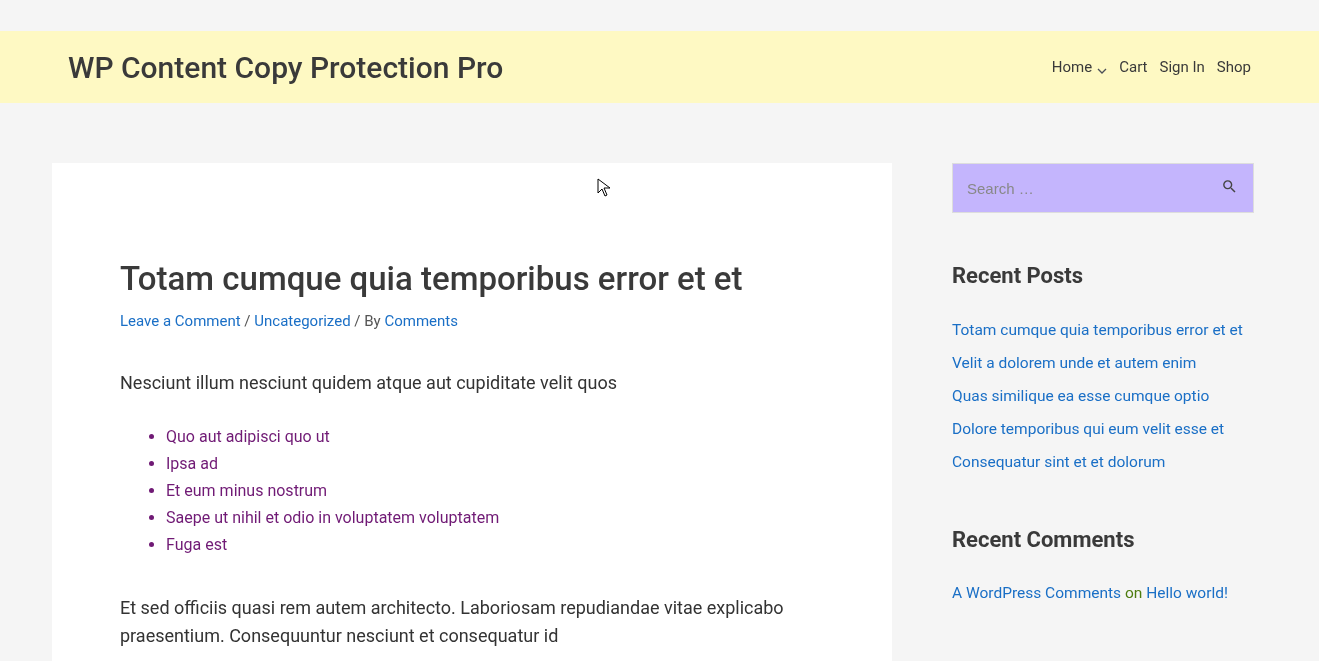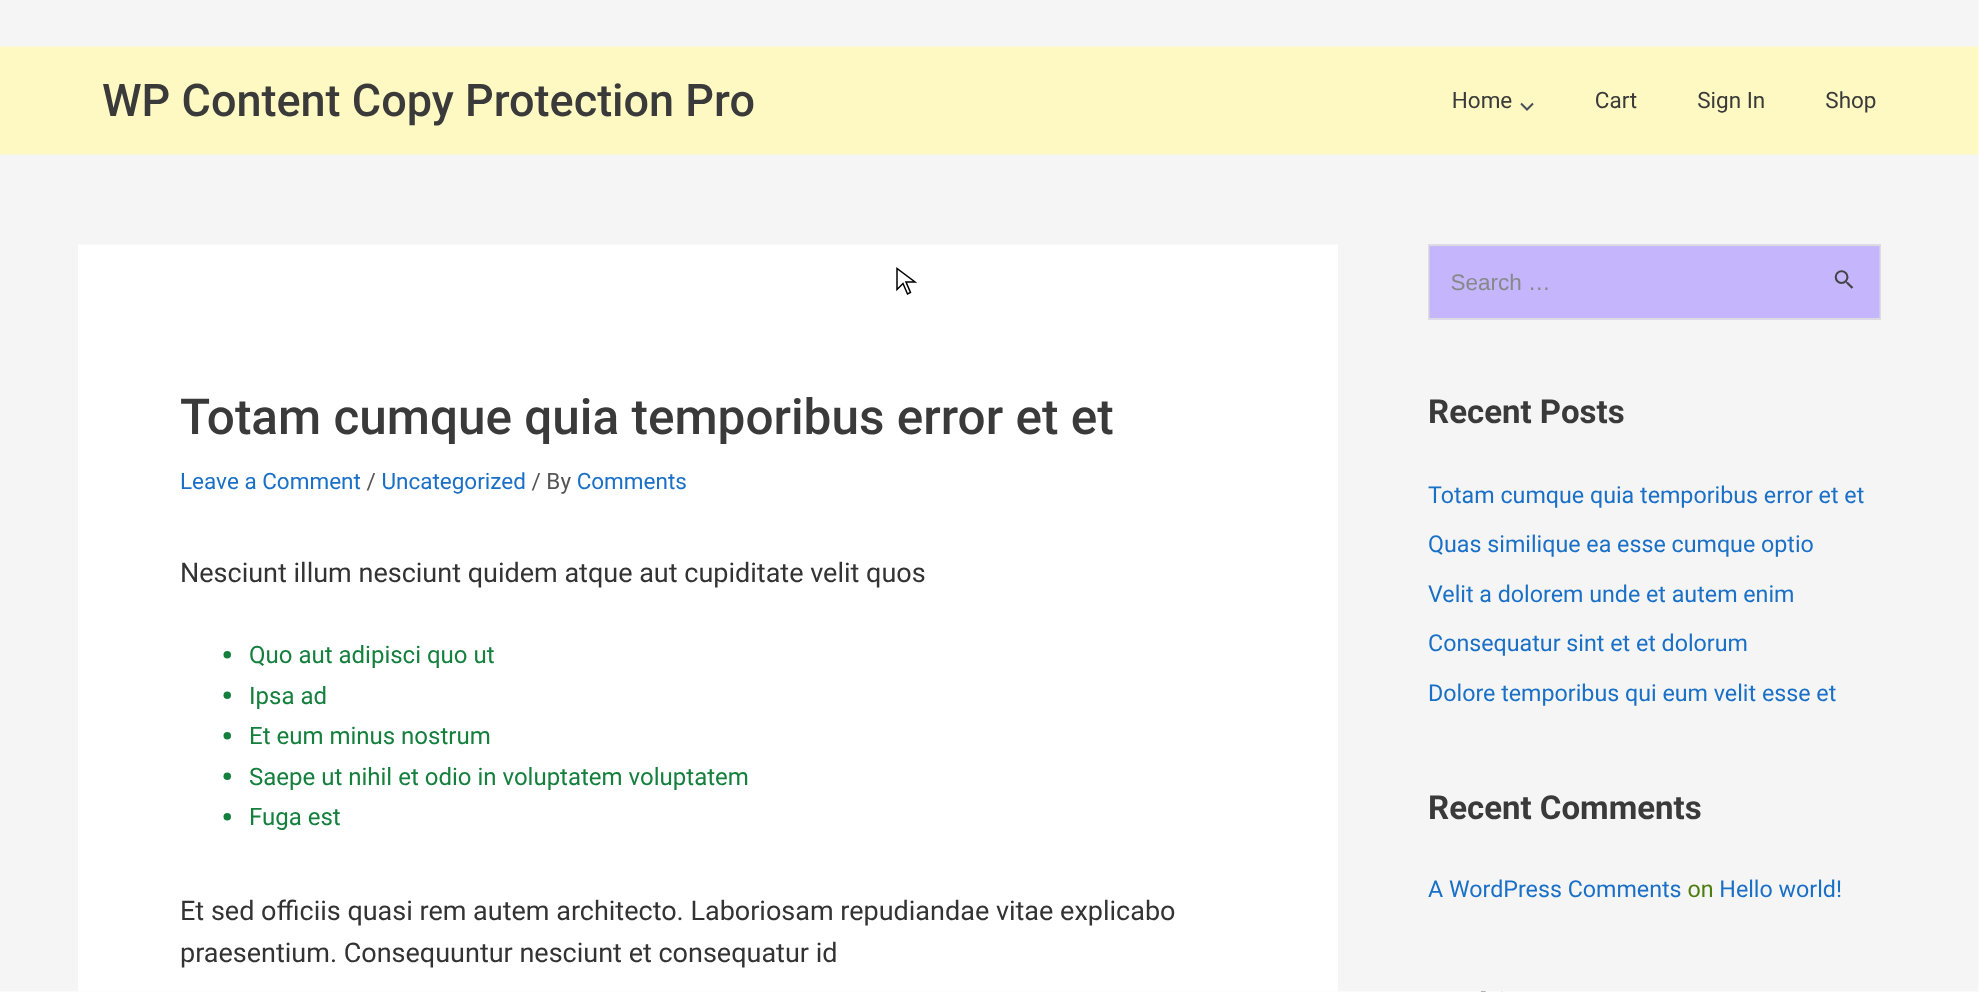--- a/index.html
+++ b/index.html
@@ -19,21 +19,21 @@
   justify-content: space-between;
   align-items: center;
   padding: 0 68px 0 68px;
   height: 72px;
 }
 .site-title {
   font-size: 30px;
   font-weight: 500;
   color: #3a3a3a;
 }
-.nav { display: flex; gap: 40px; align-items: center; justify-content: center; }
+.nav { display: flex; gap: 12px; align-items: center; justify-content: center; }
 .nav-item {
   font-size: 15px;
   color: #3a3a3a;
   text-decoration: none;
   display: inline-flex;
   align-items: center;
   gap: 5px;
   cursor: pointer;
 }
 .chevron {
@@ -64,21 +64,21 @@
   margin-bottom: 42px;
 }
 .post-meta a { color: #1a6fc6; text-decoration: none; cursor: pointer; }
 .post-meta .sep { color: #555; }
 .lead {
   font-size: 18px;
   color: #333;
   margin-bottom: 34px;
 }
 .bullets { list-style: disc; padding-left: 46px; margin-bottom: 40px; }
-.bullets li { font-size: 16px; margin-bottom: 8px; color: #15803d; }
+.bullets li { font-size: 16px; margin-bottom: 8px; color: #701a75; }
 .para {
   font-size: 18px;
   color: #333;
   margin-bottom: 36px;
   line-height: 1.55;
 }
 .sidebar { width: 302px; }
 .search-box {
   display: flex;
   border: 1px solid #ddd;
@@ -184,24 +184,24 @@
             <svg viewBox="0 0 24 24">
                 <path d="M15.5 14h-.79l-.28-.27A6.471 6.471 0 0 0 16 9.5 6.5 6.5 0 1 0 9.5 16c1.61 0 3.09-.59 4.23-1.57l.27.28v.79l5 4.99L20.49 19l-4.99-5zm-6 0C7.01 14 5 11.99 5 9.5S7.01 5 9.5 5 14 7.01 14 9.5 11.99 14 9.5 14z"></path>
               </svg>
           </span>
         </button>
       </div>
 
       <h2 class="widget-title">Recent Posts</h2>
       <ul class="recent-list">
         <li><a>Totam cumque quia temporibus error et et</a></li>
+        <li><a>Velit a dolorem unde et autem enim</a></li>
         <li><a>Quas similique ea esse cumque optio</a></li>
-        <li><a>Velit a dolorem unde et autem enim</a></li>
+        <li><a>Dolore temporibus qui eum velit esse et</a></li>
         <li><a>Consequatur sint et et dolorum</a></li>
-        <li><a>Dolore temporibus qui eum velit esse et</a></li>
       </ul>
 
       <h2 class="widget-title">Recent Comments</h2>
       <div class="comment-line">
         <a>A WordPress Comments</a> 
         <span class="on">on</span> 
         <a>Hello world!</a>
       </div>
 
       <h2 class="widget-title">Archives</h2>

